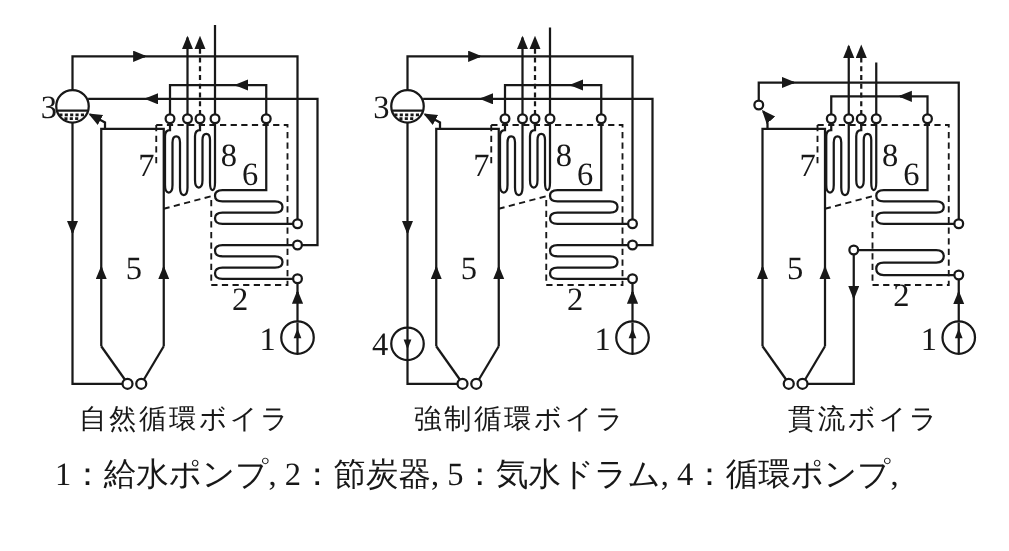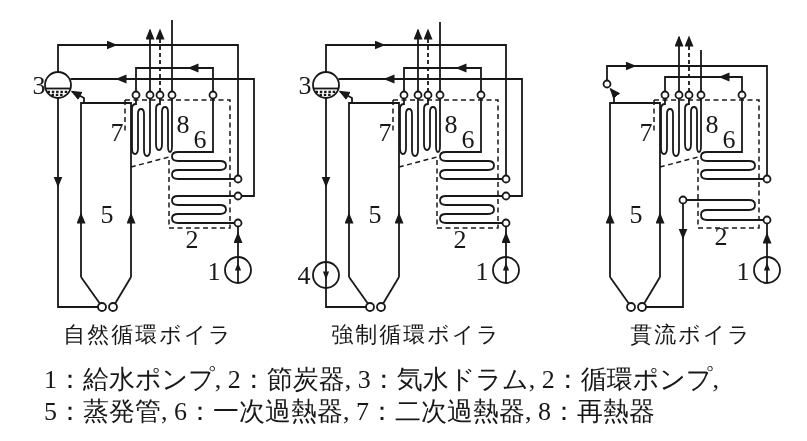--- a/index.html
+++ b/index.html
@@ -234,17 +234,16 @@
       <text class="t" x="155" y="125">8</text>
       <text class="t" x="172" y="140">6</text>
       <text class="t" x="79" y="215">5</text>
       <text class="t" x="164" y="237">2</text>
       <text class="t" x="186" y="272">1</text>
       <text class="cap" x="134" y="334">貫流ボイラ</text>
     </g>
   </svg>
 
   <div class="legend">
-    <div>1：給水ポンプ, 2：節炭器, 3：気水ドラム, 2：循環ポンプ,</div>
-    <div>5：蒸発管, 6：一次過熱器, 7：二次過熱器, 8：再熱器</div>
+    <div>1：給水ポンプ, 2：節炭器, 5：気水ドラム, 4：循環ポンプ,</div>
   </div>
 
 </div>
 
 </body></html>

